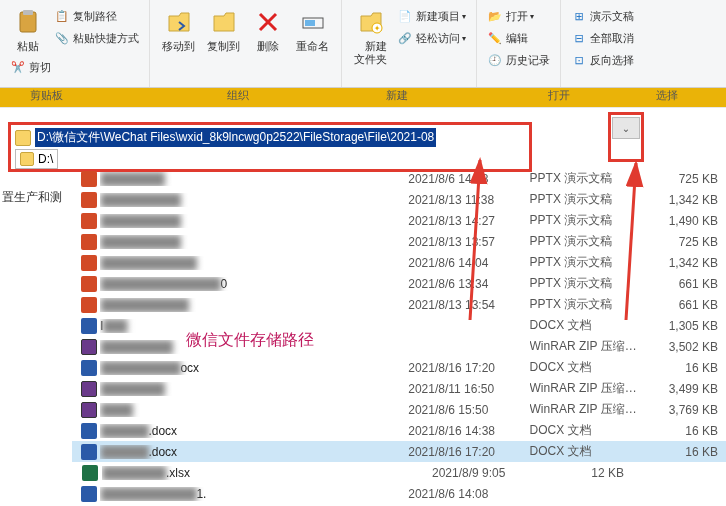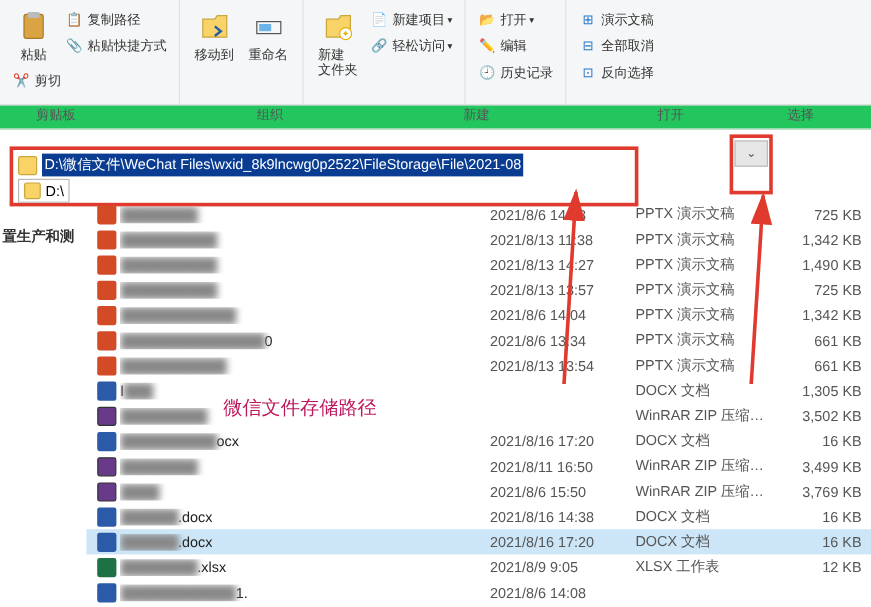--- a/index.html
+++ b/index.html
@@ -2,27 +2,27 @@
 <html><head>
 <meta charset="utf-8">
 <style>
 * { margin: 0; padding: 0; box-sizing: border-box; font-family: "Microsoft YaHei", "Segoe UI", sans-serif; }
 body { width: 726px; height: 506px; background: #fff; font-size: 12px; overflow: hidden; position: relative; }
 
 .ribbon { display: flex; height: 88px; background: #f5f6f7; border-bottom: 1px solid #d0d0d0; }
 .ribbon-group { display: flex; flex-direction: column; align-items: center; padding: 2px 6px; border-right: 1px solid #e0e0e0; }
 .big-btn { display: flex; flex-direction: column; align-items: center; justify-content: flex-start; padding: 4px 6px; cursor: pointer; min-width: 44px; }
 .big-btn .icon { width: 32px; height: 32px; display: flex; align-items: center; justify-content: center; }
-.big-btn-label { font-size: 11px; color: #333; text-align: left; line-height: 13px; margin-top: 2px; }
+.big-btn-label { font-size: 11px; color: #333; text-align: right; line-height: 13px; margin-top: 2px; }
 .small-btn { display: flex; align-items: center; padding: 2px 4px; font-size: 11px; color: #333; cursor: pointer; white-space: nowrap; }
 .small-btn .icon { width: 16px; height: 16px; margin-right: 3px; display: inline-flex; align-items: center; justify-content: center; }
 .col { display: flex; flex-direction: column; gap: 2px; padding-top: 4px; }
 .row { display: flex; }
 
-.group-row { display: flex; background: #22c55e; height: 20px; font-size: 11px; color: #555; border-bottom: 1px solid #e8e8e8; position: relative; }
+.group-row { display: flex; background: #eab308; height: 20px; font-size: 11px; color: #555; border-bottom: 1px solid #e8e8e8; position: relative; }
 .group-row span { position: absolute; }
 
 .addr-area { position: relative; height: 60px; padding: 4px 8px; }
 .addr-box { position: absolute; left: 8px; top: 14px; width: 524px; height: 50px; border: 3px solid #e03a2f; background: #fff; }
 .addr-selected { position: absolute; left: 4px; top: 3px; display: flex; align-items: center; }
 .addr-text { background: #0a3d91; color: #fff; font-size: 12px; padding: 1px 2px; }
 .addr-drop { position: absolute; left: 4px; top: 24px; background: #fff; border: 1px solid #bbb; font-size: 12px; padding: 2px 4px; display: flex; align-items: center; gap: 4px; }
 .drop-btn-box { position: absolute; left: 608px; top: 4px; width: 36px; height: 50px; border: 3px solid #e03a2f; display: flex; align-items: flex-start; justify-content: center; }
 .drop-btn { width: 28px; height: 22px; background: #e6e6e6; border: 1px solid #bbb; display: flex; align-items: center; justify-content: center; font-size: 10px; color: #555; margin-top: 2px; }
 
@@ -40,21 +40,21 @@
 .pptx { background: #d24a26; }
 .docx-i { background: #2a5aa8; }
 .rar { background: #6a3a8a; border: 1px solid #333; }
 .xlsx-i { background: #1e7145; }
 .folder-i { background: #f8d367; border: 1px solid #c9a63e; }
 
 .annot { position: absolute; left: 186px; top: 330px; color: #be185d; font-size: 16px; font-weight: 400; pointer-events: none; z-index: 5; }
 svg.arrow { position: absolute; pointer-events: none; z-index: 4; }
 
 .sidebar-text { position: absolute; left: 0; top: 186px; font-size: 12px; color: #333; writing-mode: horizontal-tb; }
-.sidebar-item { padding: 3px 2px; white-space: nowrap; overflow: hidden; width: 72px; font-weight: bold; }
+.sidebar-item { padding: 3px 2px; white-space: nowrap; overflow: hidden; width: 72px; }
 </style>
 </head>
 <body>
 
 <div class="ribbon">
   <div class="ribbon-group">
     <div class="row">
       <div class="big-btn">
         <span class="icon">
             <svg width="28" height="28">
@@ -84,20 +84,36 @@
   <div class="ribbon-group">
     <div class="row">
       <div class="big-btn">
           <span class="icon">
             <svg width="28" height="28">
               <path d="M4 8h10l2-3h8v18H4z" fill="#f8d367" stroke="#c9a63e"></path>
               <path d="M14 14l5 4-5 4" fill="none" stroke="#2a5aa8" stroke-width="2"></path>
             </svg>
           </span>
           <span class="big-btn-label">移动到</span>
+        </div>
+      <div class="big-btn">
+          <span class="icon">
+            <svg width="28" height="28">
+              <path d="M4 8h10l2-3h8v18H4z" fill="#f8d367" stroke="#c9a63e"></path>
+            </svg>
+          </span>
+          <span class="big-btn-label">复制到</span>
+        </div>
+      <div class="big-btn">
+          <span class="icon">
+            <svg width="28" height="28">
+              <path d="M6 6l16 16M22 6L6 22" stroke="#d22" stroke-width="3"></path>
+            </svg>
+          </span>
+          <span class="big-btn-label">删除</span>
         </div>
       <div class="big-btn">
           <span class="icon">
             <svg width="28" height="28">
               <rect x="4" y="10" width="20" height="10" fill="none" stroke="#555"></rect>
               <rect x="6" y="12" width="10" height="6" fill="#6bb4e8"></rect>
             </svg>
           </span>
           <span class="big-btn-label">重命名</span>
         </div>
@@ -165,21 +181,21 @@
       <div class="small-btn">
           <span class="icon" style="color:#2a7ac8">⊡</span>
           <span>反向选择</span>
         </div>
     </div>
   </div>
 </div>
 
 <div class="group-row">
   <span style="left:30px">剪贴板</span>
-  <span style="left:214px">组织</span>
+  <span style="left:227px">组织</span>
   <span style="left:386px">新建</span>
   <span style="left:548px">打开</span>
   <span style="left:656px">选择</span>
 </div>
 
 <div class="addr-area">
   <div class="addr-box">
     <div class="addr-selected">
       <span class="file-icon folder-i" style="margin-right:4px"></span>
       <span class="addr-text">D:\微信文件\WeChat Files\wxid_8k9lncwg0p2522\FileStorage\File\2021-08</span>
@@ -344,21 +360,20 @@
       <span class="col-date">2021/8/16 17:20</span>
       <span class="col-type">DOCX 文档</span>
       <span class="col-size">16 KB</span>
     </div>
     <div class="file-row">
       <span class="col-icon">
         <span class="file-icon xlsx-i"></span>
       </span>
       <span class="col-name"><span class="blur">████████</span>.xlsx</span>
       <span class="col-date">2021/8/9 9:05</span>
-      <span class="col-type">XLSX 工作表</span>
       <span class="col-size">12 KB</span>
     </div>
     <div class="file-row">
       <span class="col-icon">
         <span class="file-icon docx-i"></span>
       </span>
       <span class="col-name"><span class="blur">████████████</span>1.</span>
       <span class="col-date">2021/8/6 14:08</span>
       <span class="col-type"></span>
       <span class="col-size"></span>

